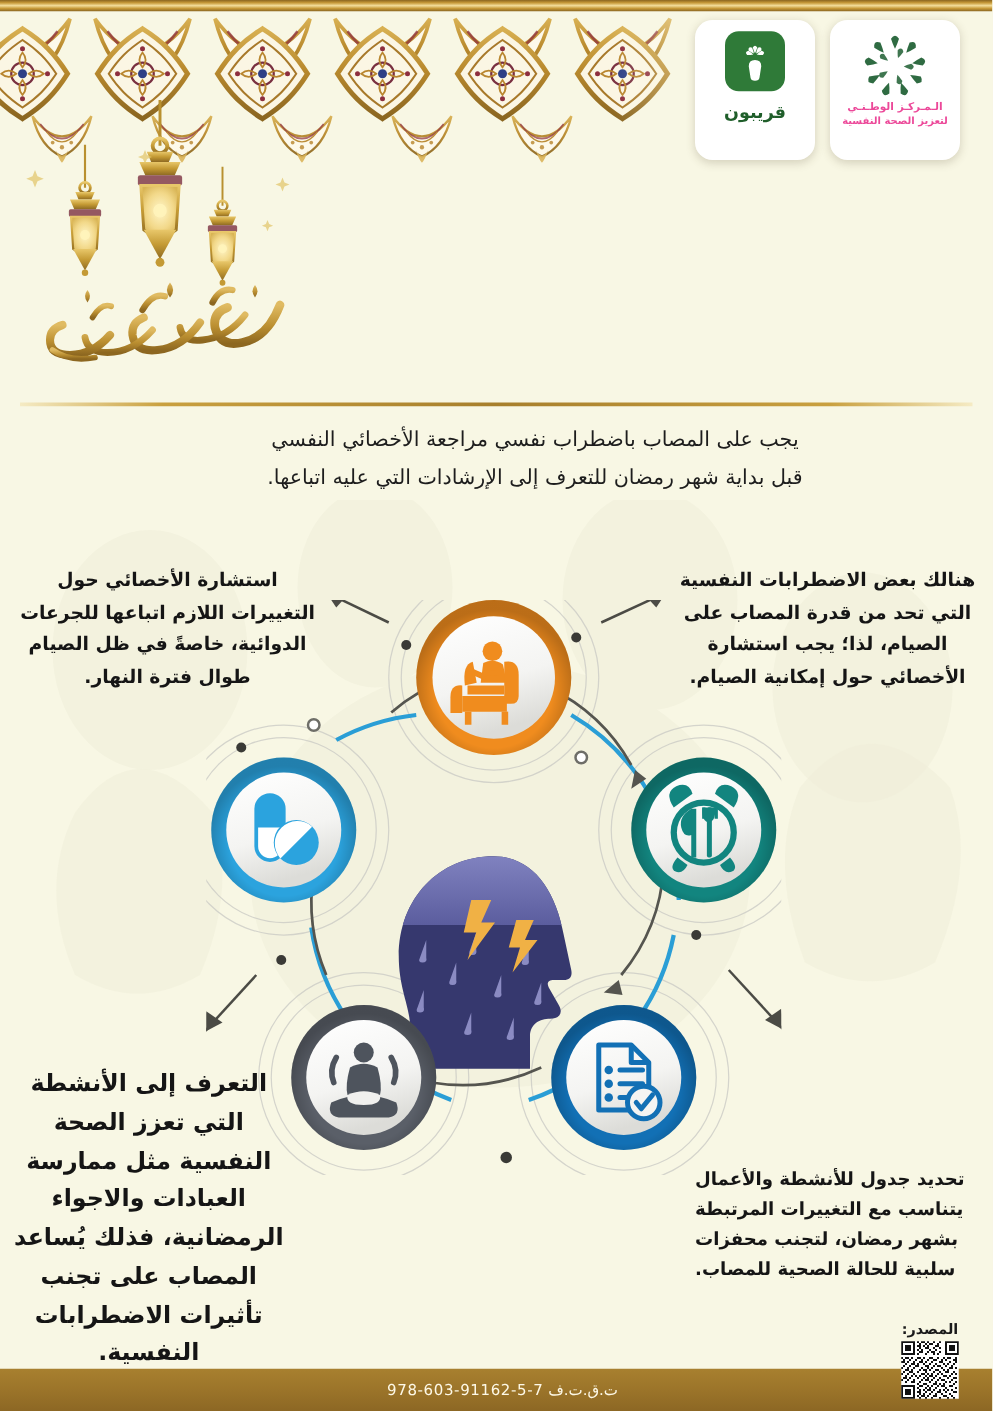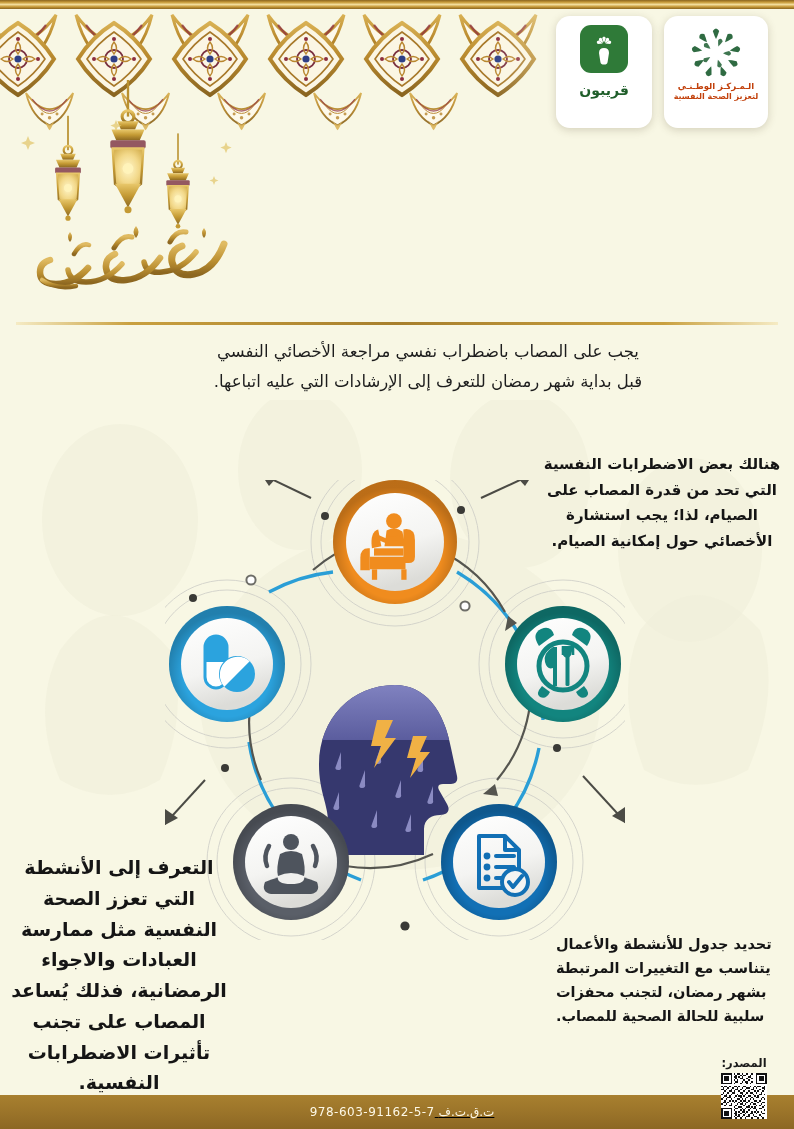--- a/index.html
+++ b/index.html
@@ -71,21 +71,21 @@
     box-shadow: 0 2px 8px rgba(80,70,40,.22);
     display: flex;
     flex-direction: column;
     align-items: center;
     justify-content: flex-start;
   }
   .logo-card.ncmh { width: 104px; height: 112px; padding: 9px 6px; }
   .logo-card.qrb  { width: 96px;  height: 112px; padding: 9px 6px; }
   .ncmh-text {
     text-align: center;
-    color: #c2410c;
+    color: #ec4899;
     font-weight: bold;
     line-height: 1.35;
     letter-spacing: .4px;
     margin-top: 0;
   }
   .ncmh-text .l1 { font-size: 8.5px; display:block; }
   .ncmh-text .l2 { font-size: 8px; display:block; }
   .qrb-tile {
     width: 48px; height: 48px;
     background: #2f7a38;
@@ -185,21 +185,20 @@
   
   .footer {
     position: absolute;
     bottom: 0; left: 0; right: 0;
     height: 34px;
     background: linear-gradient(180deg,#a8802f 0%, #9a7329 55%, #8c6724 100%);
     display: flex;
     align-items: center;
     justify-content: center;
     z-index: 30;
-    text-decoration: underline;
   }
   .footer-text {
     color: #fdf8e6;
     font-size: 12px;
     letter-spacing: .5px;
     direction: rtl;
   }
   .footer-isbn { direction: ltr; display: inline-block; margin-inline-start: 10px; }
 </style>
 </head>
@@ -693,20 +692,21 @@
           <circle cx="0" cy="0" r="18" fill="#2ba3de"></circle>
           <path d="M-13,13 A18,18 0 0 1 0,-18 L0,0 Z" fill="#ffffff" opacity=".0"></path>
           <path d="M-12.7,12.7 A18,18 0 0 1 12.7,-12.7 Z" fill="#ffffff"></path>
         </g>
       </g>
     </g>
   </svg>
 
   <div class="blk blk-tr">هنالك بعض الاضطرابات النفسية التي تحد من قدرة المصاب على الصيام، لذا؛ يجب استشارة الأخصائي حول إمكانية الصيام.</div>
 
+  <div class="blk blk-tl">استشارة الأخصائي حول التغييرات اللازم اتباعها للجرعات الدوائية، خاصةً في ظل الصيام طوال فترة النهار.</div>
 
   <div class="blk blk-br">تحديد جدول للأنشطة والأعمال يتناسب مع التغييرات المرتبطة بشهر رمضان، لتجنب محفزات سلبية للحالة الصحية للمصاب.</div>
 
   <div class="blk blk-bl">التعرف إلى الأنشطة التي تعزز الصحة النفسية مثل ممارسة العبادات والاجواء الرمضانية، فذلك يُساعد المصاب على تجنب تأثيرات الاضطرابات النفسية.</div>
 
   <div class="source-wrap">
     <div class="source-label">المصدر:</div>
     <svg class="qr" viewBox="0 0 29 29" shape-rendering="crispEdges">
       <rect width="29" height="29" fill="#ffffff"></rect>
       <g fill="#111111">

